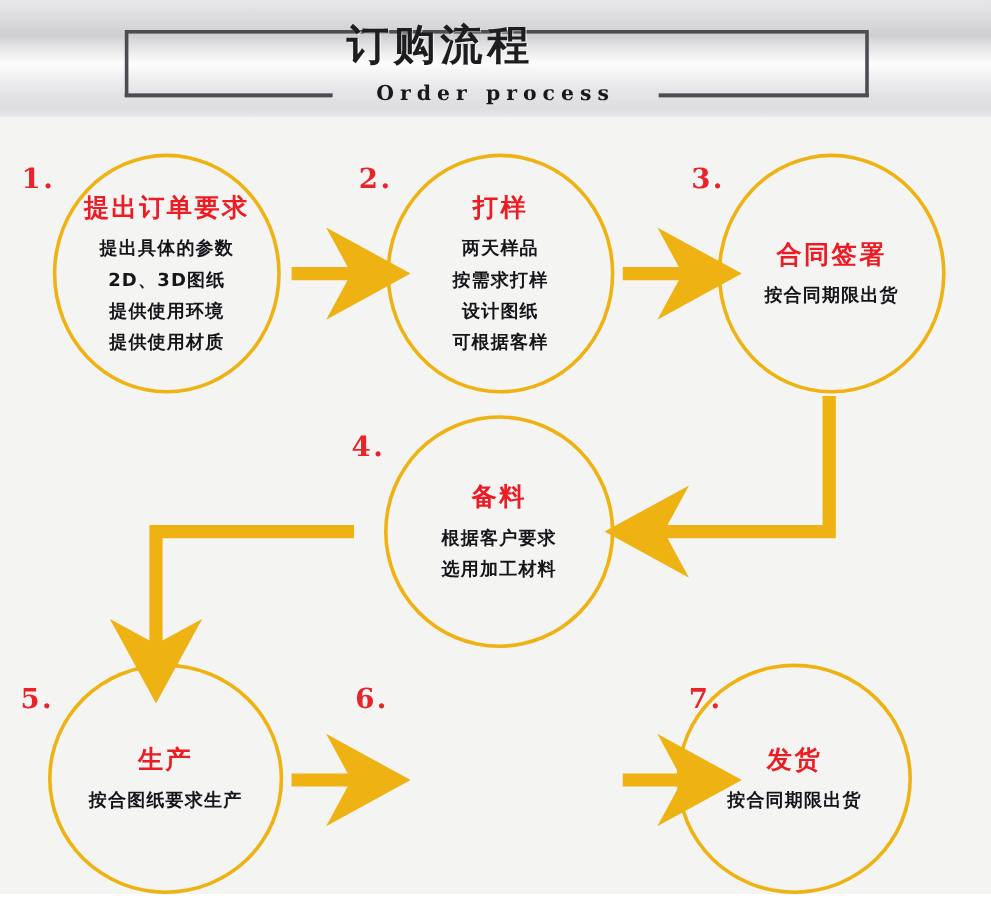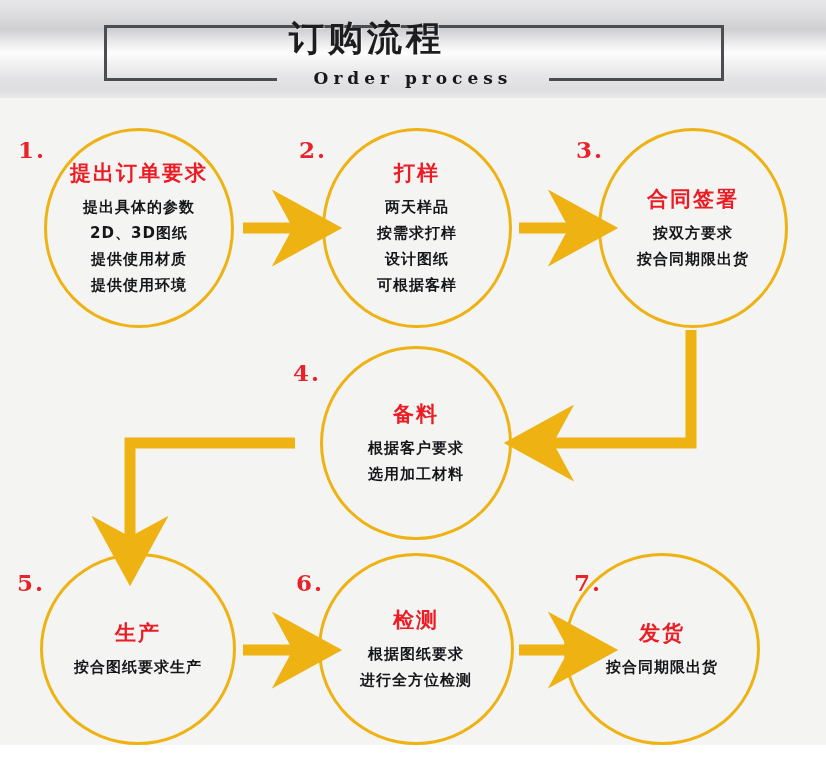--- a/index.html
+++ b/index.html
@@ -220,22 +220,22 @@
     </g>
   </svg>
 
   <div class="step-num" style="left:18px; top:137px;">1.</div>
   <div class="node" style="left:44px; top:128px; width:190px; height:200px;">
     <div class="node-inner">
       <div class="node-title">提出订单要求</div>
       <div class="node-lines">
         <div class="node-line">提出具体的参数</div>
         <div class="node-line">2D、3D图纸</div>
+        <div class="node-line">提供使用环境</div>
         <div class="node-line">提供使用材质</div>
-        <div class="node-line">提供使用环境</div>
       </div>
     </div>
   </div>
 
   <div class="step-num" style="left:299px; top:137px;">2.</div>
   <div class="node" style="left:322px; top:128px; width:190px; height:200px;text-decoration:underline;">
     <div class="node-inner">
       <div class="node-title">打样</div>
       <div class="node-lines">
         <div class="node-line">两天样品</div>
@@ -244,21 +244,20 @@
         <div class="node-line">可根据客样</div>
       </div>
     </div>
   </div>
 
   <div class="step-num" style="left:576px; top:137px;">3.</div>
   <div class="node" style="left:598px; top:128px; width:190px; height:200px;">
     <div class="node-inner">
       <div class="node-title">合同签署</div>
       <div class="node-lines">
-        <div class="node-line">按双方要求</div>
         <div class="node-line">按合同期限出货</div>
       </div>
     </div>
   </div>
 
   <div class="step-num" style="left:293px; top:360px;">4.</div>
   <div class="node" style="left:320px; top:346px; width:192px; height:194px;">
     <div class="node-inner">
       <div class="node-title">备料</div>
       <div class="node-lines">
@@ -272,29 +271,20 @@
   <div class="node" style="left:40px; top:553px; width:196px; height:192px;">
     <div class="node-inner">
       <div class="node-title">生产</div>
       <div class="node-lines">
         <div class="node-line">按合图纸要求生产</div>
       </div>
     </div>
   </div>
 
   <div class="step-num" style="left:296px; top:570px;">6.</div>
-  <div class="node" style="left:318px; top:553px; width:196px; height:192px;">
-    <div class="node-inner">
-      <div class="node-title">检测</div>
-      <div class="node-lines">
-        <div class="node-line">根据图纸要求</div>
-        <div class="node-line">进行全方位检测</div>
-      </div>
-    </div>
-  </div>
 
   <div class="step-num" style="left:574px; top:570px;">7.</div>
   <div class="node" style="left:564px; top:553px; width:196px; height:192px;">
     <div class="node-inner">
       <div class="node-title">发货</div>
       <div class="node-lines">
         <div class="node-line">按合同期限出货</div>
       </div>
     </div>
   </div>

